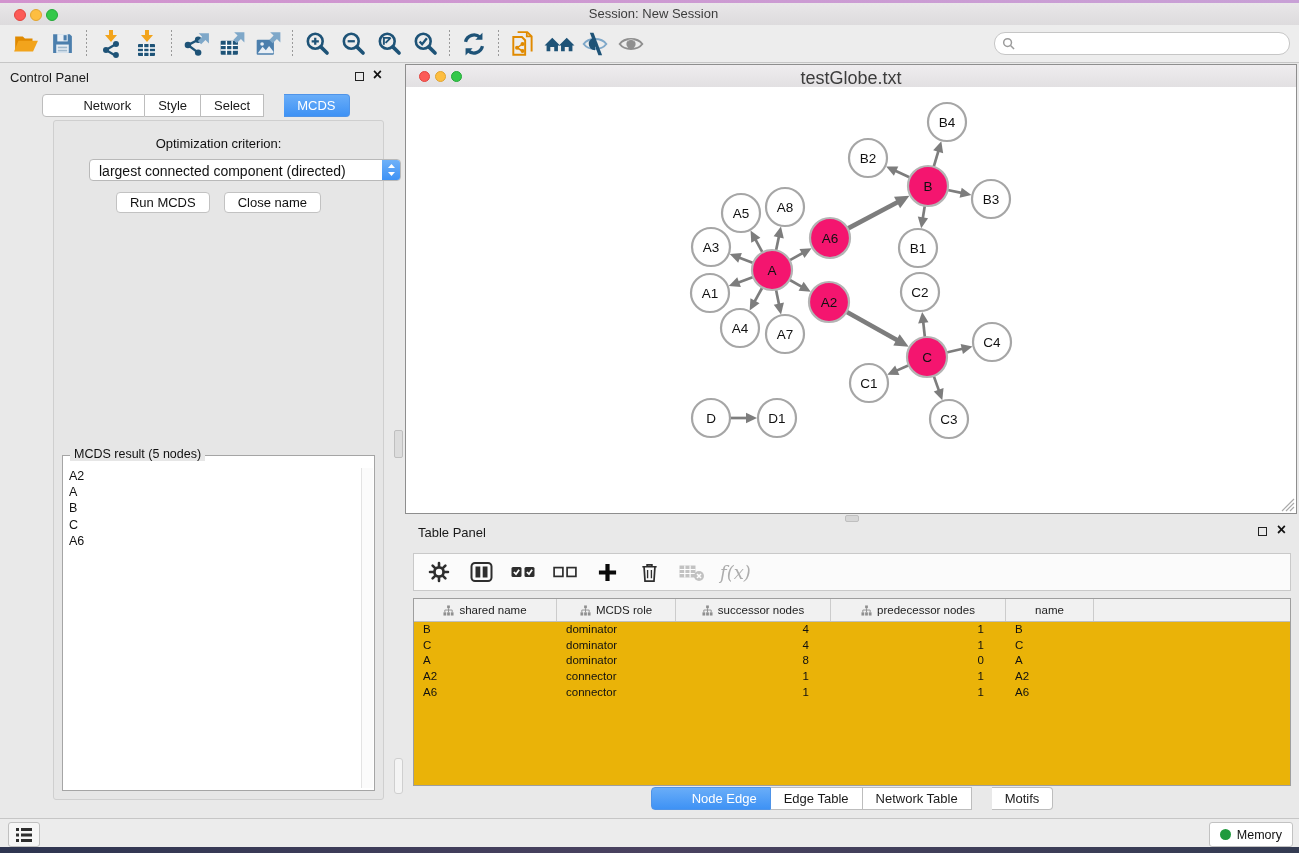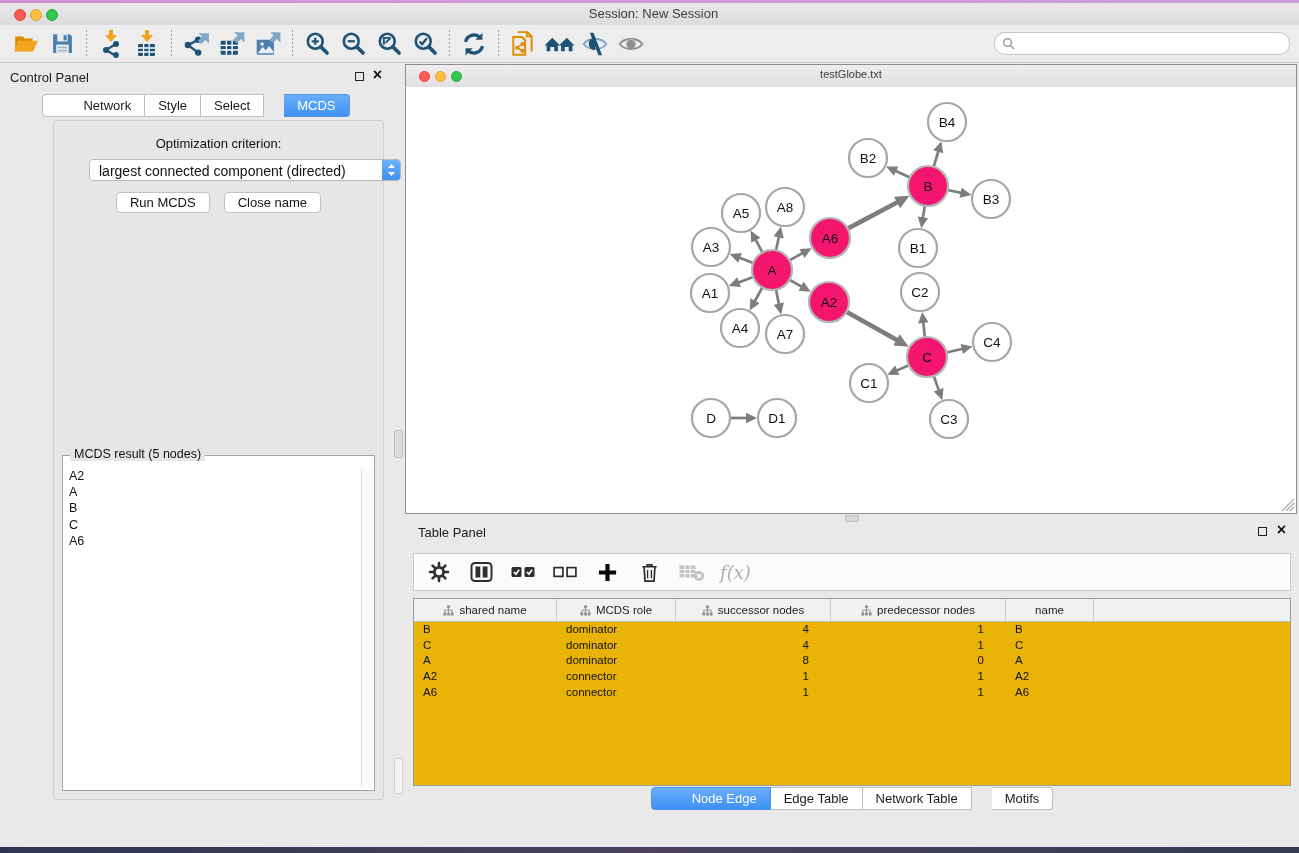--- a/index.html
+++ b/index.html
@@ -46,21 +46,21 @@
   #mcds-list{position:absolute;left:2px;top:12px;right:14px;bottom:2px;overflow:hidden;}
   .mitem{font-size:12.5px;color:#111;line-height:16.2px;padding-left:4px;}
   .vscroll{position:absolute;right:1px;top:12px;bottom:2px;width:11px;background:#fbfbfb;border-left:1px solid #e3e3e3;}
   
   .vsplit-handle{position:absolute;left:394px;top:430px;width:7px;height:26px;background:#dcdcdc;border:1px solid #bfbfbf;border-radius:2px;}
   .vsplit-handle2{position:absolute;left:394px;top:758px;width:7px;height:34px;background:#f4f4f4;border:1px solid #cfcfcf;border-radius:3px;}
   .hsplit-handle{position:absolute;left:845px;top:515px;width:12px;height:5px;background:#d7d7d7;border:1px solid #bfbfbf;border-radius:2px;}
   
   .net-window{position:absolute;left:405px;top:64px;width:892px;height:450px;border:1px solid #8e8e8e;background:#fff;box-sizing:border-box;}
   .nw-titlebar{position:absolute;left:0;right:0;top:0;height:22px;background:linear-gradient(#efedef,#e2e0e2);border-bottom:1px solid #c9c9c9;}
-  .nw-titlebar .title{position:absolute;left:0;right:0;top:3px;text-align:center;font-size:11px;color:#3c3c3c;}
+  .nw-titlebar .title{position:absolute;left:0;right:0;top:3px;text-align:center;font-size:18px;color:#3c3c3c;}
   .nw-tl{position:absolute;top:6px;width:11px;height:11px;border-radius:50%;}
   .nw-canvas{position:absolute;left:0;right:0;top:22px;bottom:0;background:#fff;}
   .grip{position:absolute;right:1px;bottom:1px;}
   
   .table-panel{position:absolute;left:405px;top:520px;width:894px;height:298px;}
   .tp-header{position:absolute;left:13px;top:5px;font-size:13px;color:#1a1a1a;}
   .tp-toolbar{position:absolute;left:8px;top:33px;width:878px;height:38px;background:#fbfbfb;border:1px solid #c9c9c9;box-sizing:border-box;display:flex;align-items:center;padding-left:12px;gap:16px;}
   .ttbtn{display:inline-flex;width:26px;height:26px;align-items:center;justify-content:center;}
   .ttbtn.disabled{opacity:.9;}
   .fx{font-family:"DejaVu Serif",serif;font-style:italic;font-size:18px;color:#adadad;}
@@ -649,15 +649,33 @@
         </div>
     </div>
     <div class="table-tabs" id="table-tabs">
         <span class="seg sel">Node Edge</span>
         <span class="seg">Edge Table</span>
         <span class="seg">Network Table</span>
         <span class="seg">Motifs</span>
       </div>
   </div>
 
+  <div class="statusbar">
+    <div class="sb-list">
+      <svg width="18" height="16" viewBox="0 0 18 16">
+          <g fill="#2e2e2e">
+            <rect x="1" y="1" width="3" height="3"></rect>
+            <rect x="6" y="1" width="11" height="3"></rect>
+            <rect x="1" y="6.5" width="3" height="3"></rect>
+            <rect x="6" y="6.5" width="11" height="3"></rect>
+            <rect x="1" y="12" width="3" height="3"></rect>
+            <rect x="6" y="12" width="11" height="3"></rect>
+          </g>
+        </svg>
+    </div>
+    <div class="sb-mem">
+      <span class="dot"></span>
+      <span>Memory</span>
+    </div>
+  </div>
 
   <div class="wp-bottom"></div>
 </div>
 
 </body></html>

